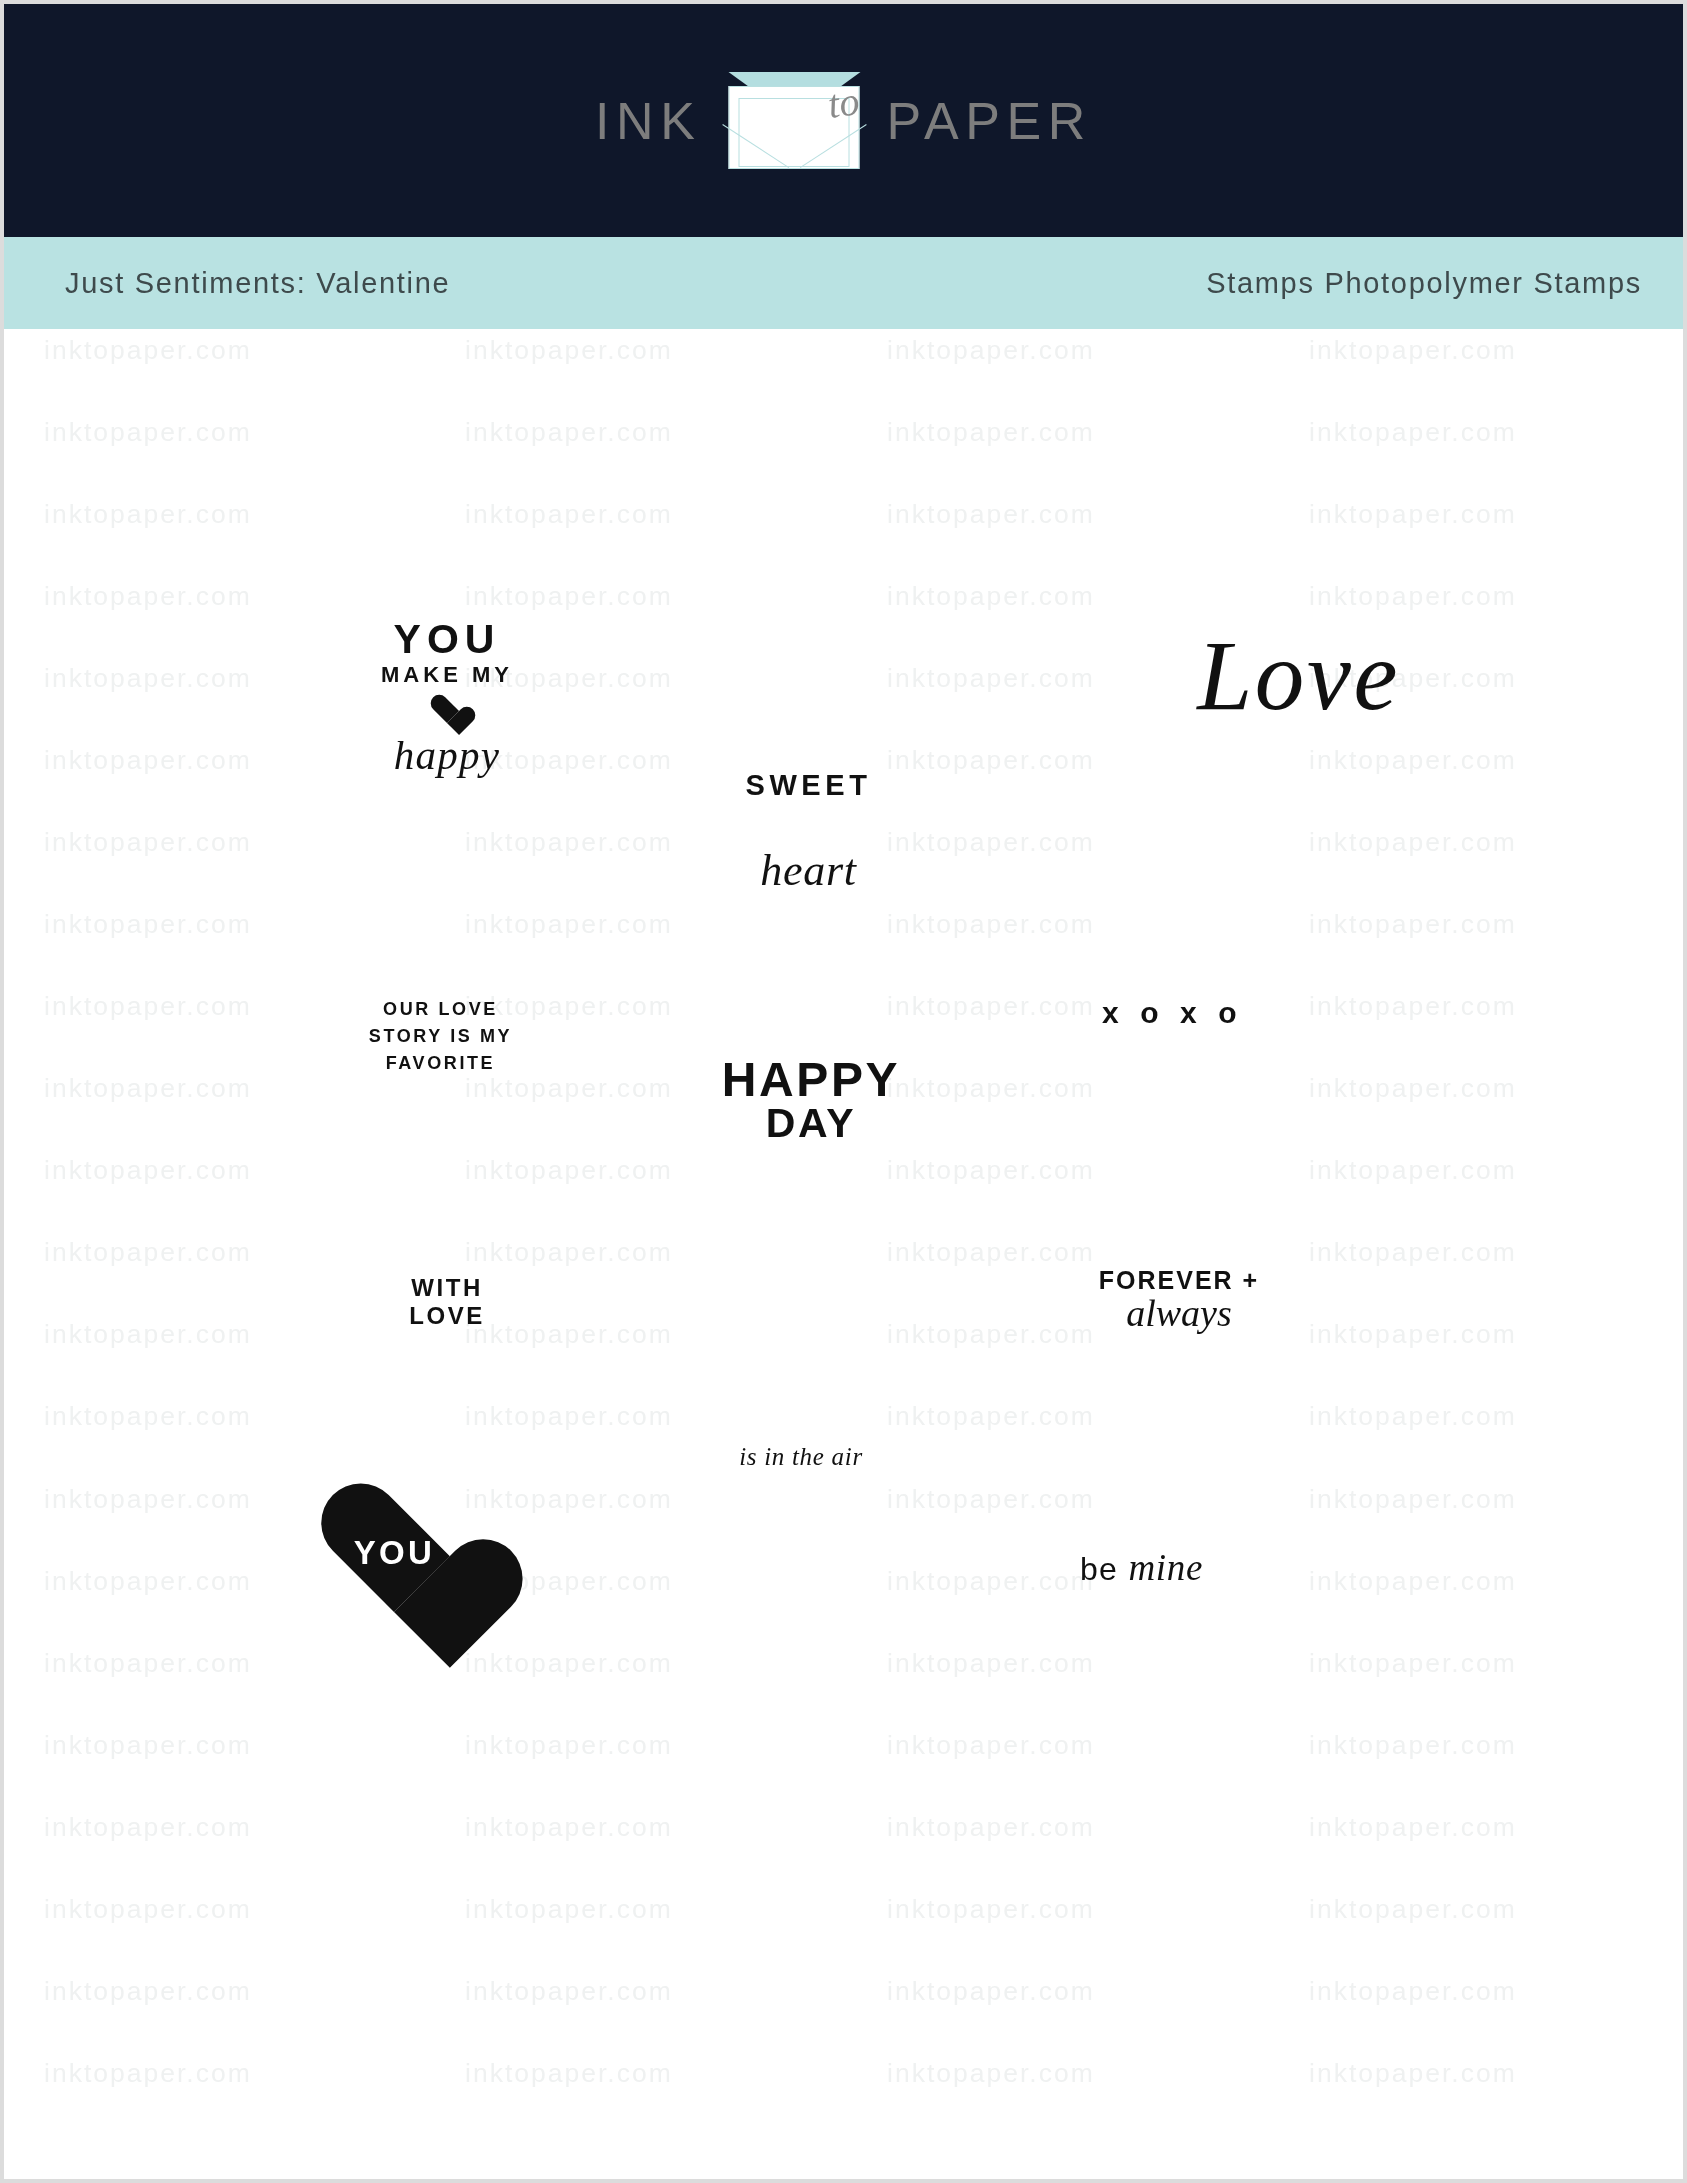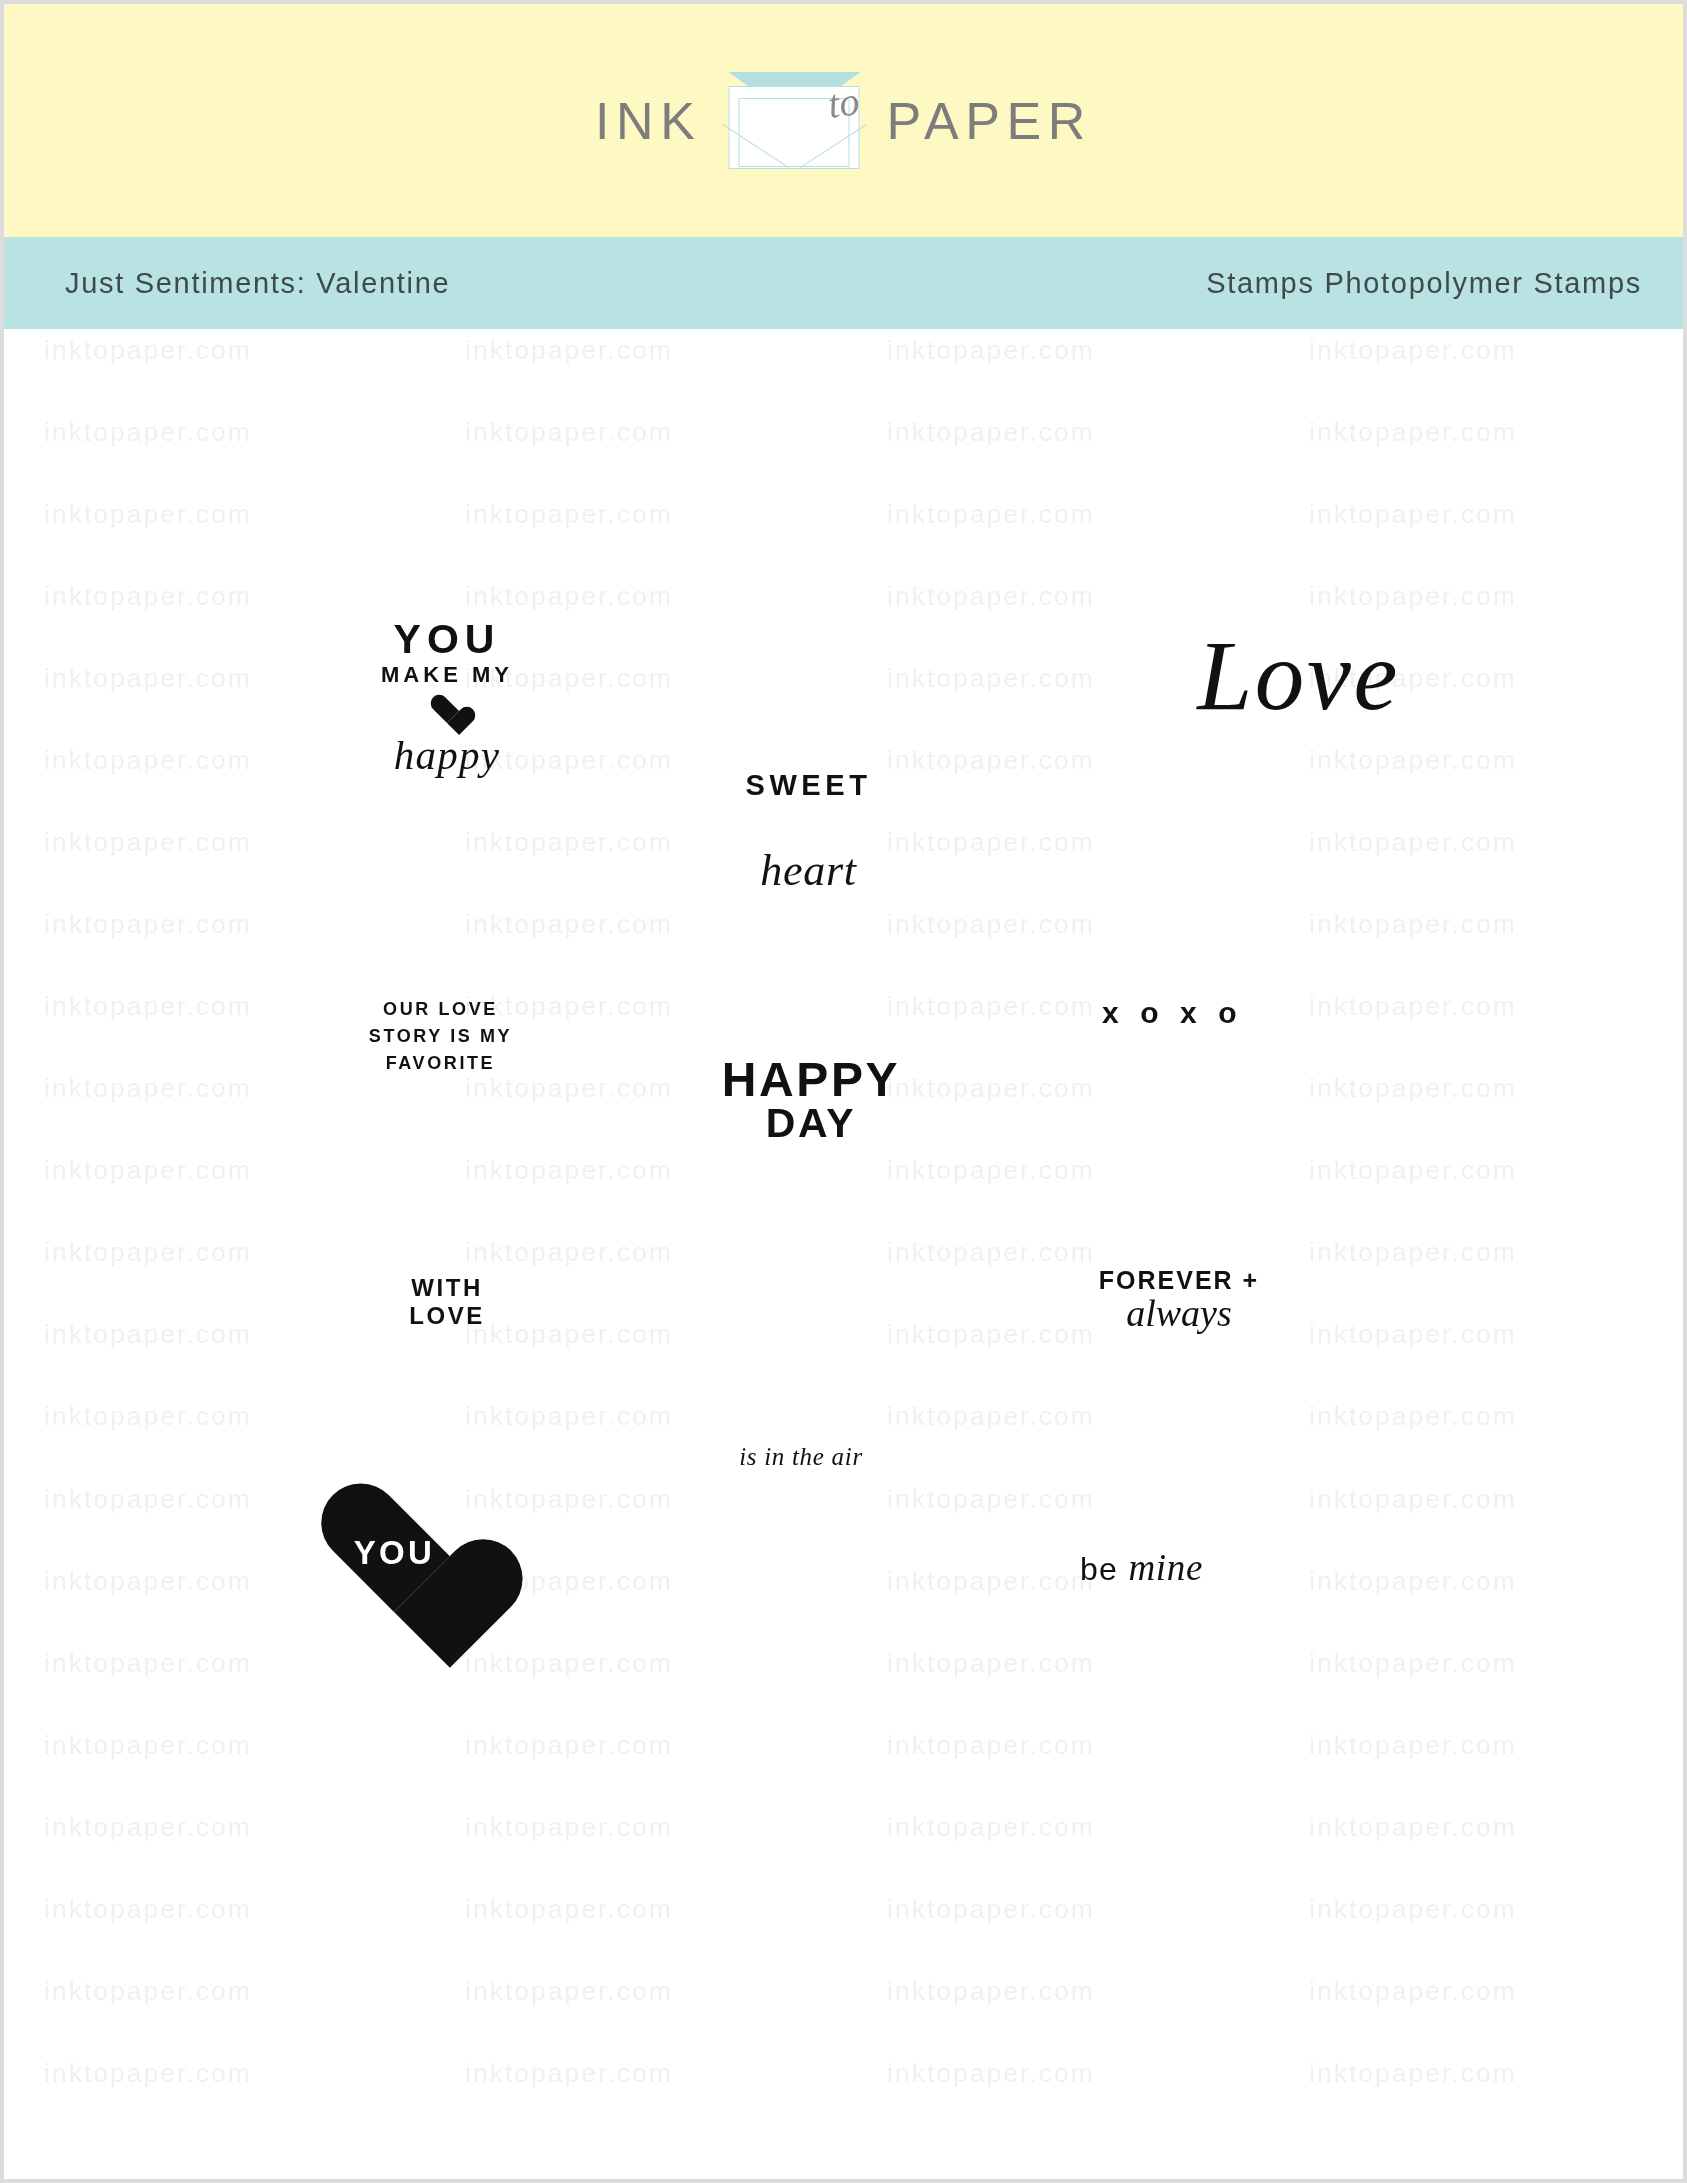--- a/index.html
+++ b/index.html
@@ -26,21 +26,21 @@
     border: 4px solid #dcdcdc;
     overflow: hidden;
   }
 
   
   #header {
     position: absolute;
     left: 0; top: 0;
     width: 100%;
     height: 296px;
-    background: #fef9c3;
+    background: #0f172a;
     z-index: 5;
   }
   #logo {
     position: absolute;
     left: 50%;
     top: 56px;
     transform: translateX(-50%);
     display: flex;
     align-items: center;
     justify-content: center;

